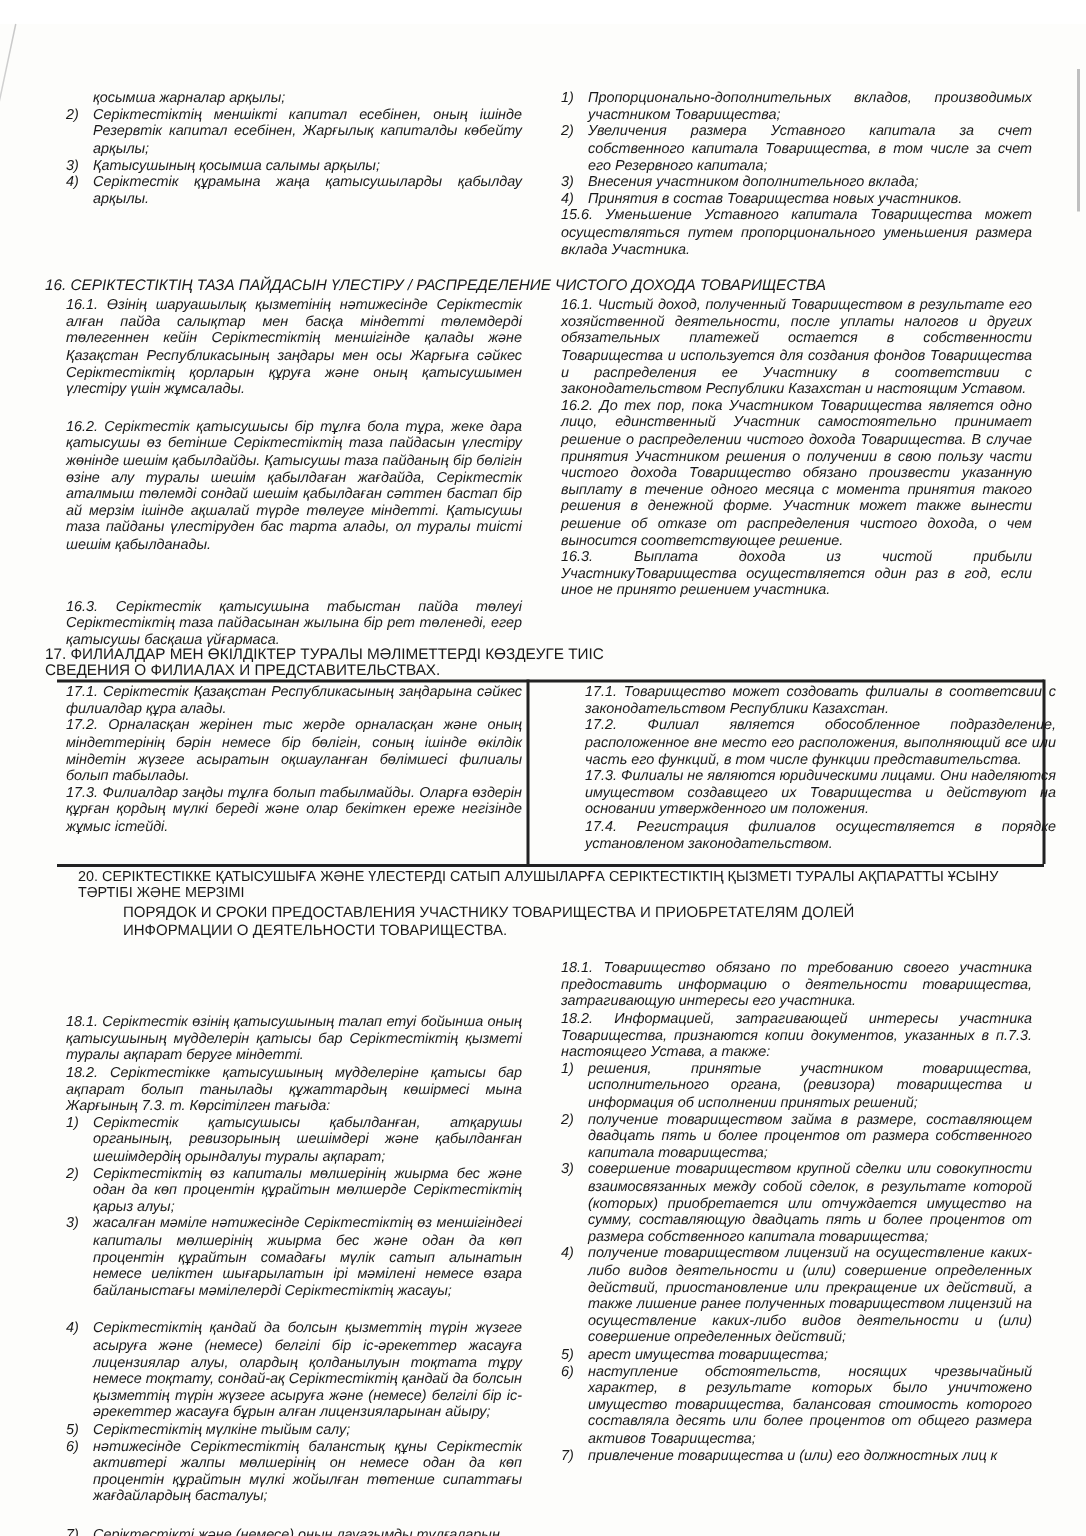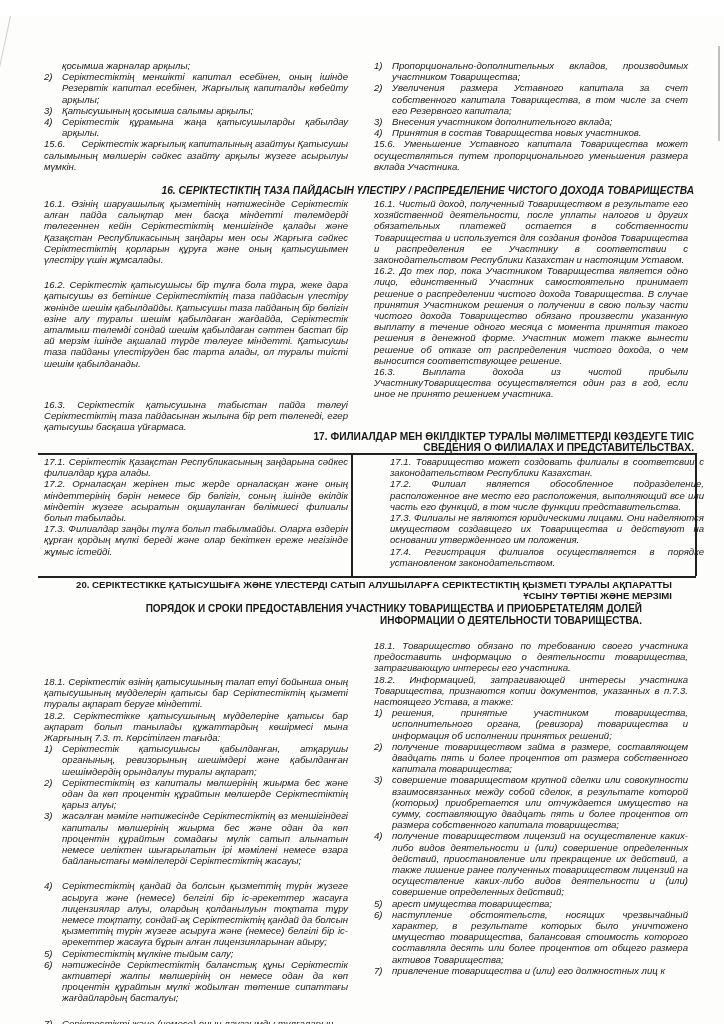--- a/index.html
+++ b/index.html
@@ -9,22 +9,22 @@
   .scan-mark { position:absolute; left:10px; top:0; width:1px; height:150px;
                background:linear-gradient(#c8c8c8,#e6e6e6); transform:rotate(12deg); transform-origin:top; }
   .scan-mark-r { position:absolute; left:718px; top:30px; width:2px; height:95px; background:#bfbfbf; }
   .col { position:absolute; font-style:italic; font-size:9.6px; line-height:11.2px; text-align:justify; }
   .colL { left:44px; width:304px; }
   .colR { left:374px; width:314px; }
   .p { margin:0; }
   .li { display:flex; margin:0; }
   .li .n { width:18px; flex:none; }
   .li .t { flex:1; text-align:justify; }
-  .heading { position:absolute; left:30px; width:664px; text-align:right;
-             font-weight:bold; font-style:italic; font-size:10.2px; line-height:11.5px; }
+  .heading { position:absolute; left:30px; width:664px; text-align:left;
+             font-weight:normal; font-style:italic; font-size:10.2px; line-height:11.5px; }
   .box { position:absolute; border-top:2px solid #222; border-bottom:2px solid #222; }
   .vline { position:absolute; width:1.5px; background:#222; }
   .gap { height:14px; }
 </style>
 </head>
 <body>
 
 <div class="page">
   <div class="scan-mark"></div>
   <div class="scan-mark-r"></div>
@@ -36,21 +36,20 @@
         <span class="t">Серіктестіктің меншікті капитал есебінен, оның ішінде Резервтік капитал есебінен, Жарғылық капиталды көбейту арқылы;</span>
       </div>
     <div class="li">
         <span class="n">3)</span>
         <span class="t">Қатысушының қосымша салымы арқылы;</span>
       </div>
     <div class="li">
         <span class="n">4)</span>
         <span class="t">Серіктестік құрамына жаңа қатысушыларды қабылдау арқылы.</span>
       </div>
-    <p class="p" style="white-space:pre-wrap;">15.6.      Серіктестік жарғылық капиталының азайтуы Қатысушы салымының мөлшерін сәйкес азайту арқылы жүзеге асырылуы мүмкін.</p>
   </div>
 
   <div class="col colR" style="top:44px;">
     <div class="li">
         <span class="n">1)</span>
         <span class="t">Пропорционально-дополнительных вкладов, производимых участником Товарищества;</span>
       </div>
     <div class="li">
         <span class="n">2)</span>
         <span class="t">Увеличения размера Уставного капитала за счет собственного капитала Товарищества, в том числе за счет его Резервного капитала;</span>

